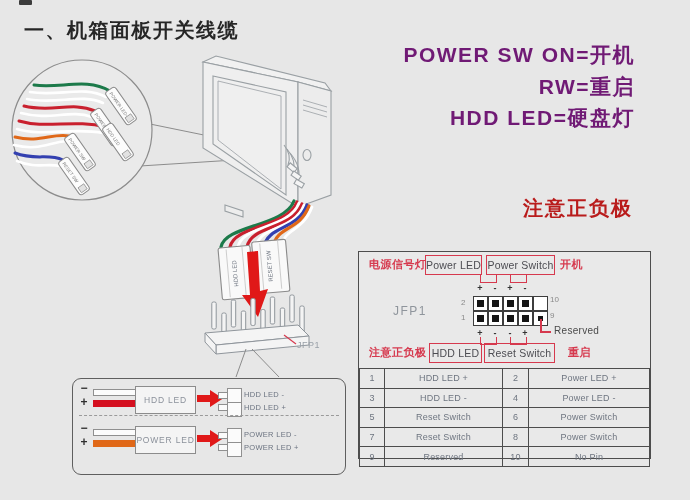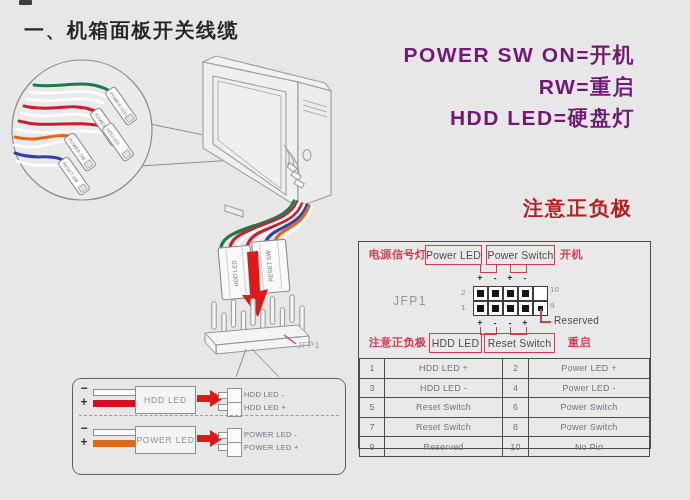--- a/index.html
+++ b/index.html
@@ -21,21 +21,21 @@
   .wire.orange{width:46px;height:7px;background:#e06818;}
   .comp-box{position:absolute;left:62px;width:59px;height:26px;border:1.2px solid #8c8c8c;background:#f4f4f4;
             text-align:center;line-height:26px;font-size:8.5px;color:#8b919b;letter-spacing:0.8px;}
   .arrow-right{position:absolute;left:124px;}
   .cpin{position:absolute;left:145px;width:8px;height:5px;border:1px solid #909090;background:#fbfbfb;}
   .cbody{position:absolute;left:154px;width:13px;height:27px;border:1.2px solid #909090;background:#fbfbfb;}
   .cbody::after{content:"";position:absolute;left:0;right:0;top:13px;border-top:1px solid #909090;}
   .clabel{position:absolute;left:171px;font-size:7.5px;color:#6b7380;letter-spacing:0.3px;white-space:nowrap;}
   #panel-divider{position:absolute;left:6px;right:6px;top:36px;border-top:1.2px dashed #9a9a9a;}
   
-  #jfp1-table{position:absolute;left:358px;top:241px;width:291px;height:206px;border:1.5px solid #4d4d4d;background:#e9e9e9;}
+  #jfp1-table{position:absolute;left:358px;top:251px;width:291px;height:206px;border:1.5px solid #4d4d4d;background:#e9e9e9;}
   .cn{position:absolute;color:#d6394e;font-weight:700;font-size:11px;letter-spacing:0.5px;white-space:nowrap;}
   .rbox{position:absolute;height:18px;border:1.4px solid #d6394e;text-align:center;line-height:18px;
         font-size:10.5px;color:#4c4c52;letter-spacing:0.2px;white-space:nowrap;}
   .brk{position:absolute;width:15px;height:7px;border:1.4px solid #d6394e;border-top:none;}
   .mk{position:absolute;width:10px;text-align:center;font-size:9px;font-weight:700;color:#333;line-height:9px;}
   .gcell{position:absolute;width:15px;height:15px;border:1.2px solid #3d3d3d;background:#fff;box-sizing:border-box;}
   .gdot{position:absolute;inset:3px;background:#151515;}
   .gdot.small{inset:4px;}
   .gnum{position:absolute;font-size:8px;color:#8a8a8a;line-height:8px;}
   .rsv-v{position:absolute;left:181px;top:67px;width:1.5px;height:13px;background:#d6394e;}

